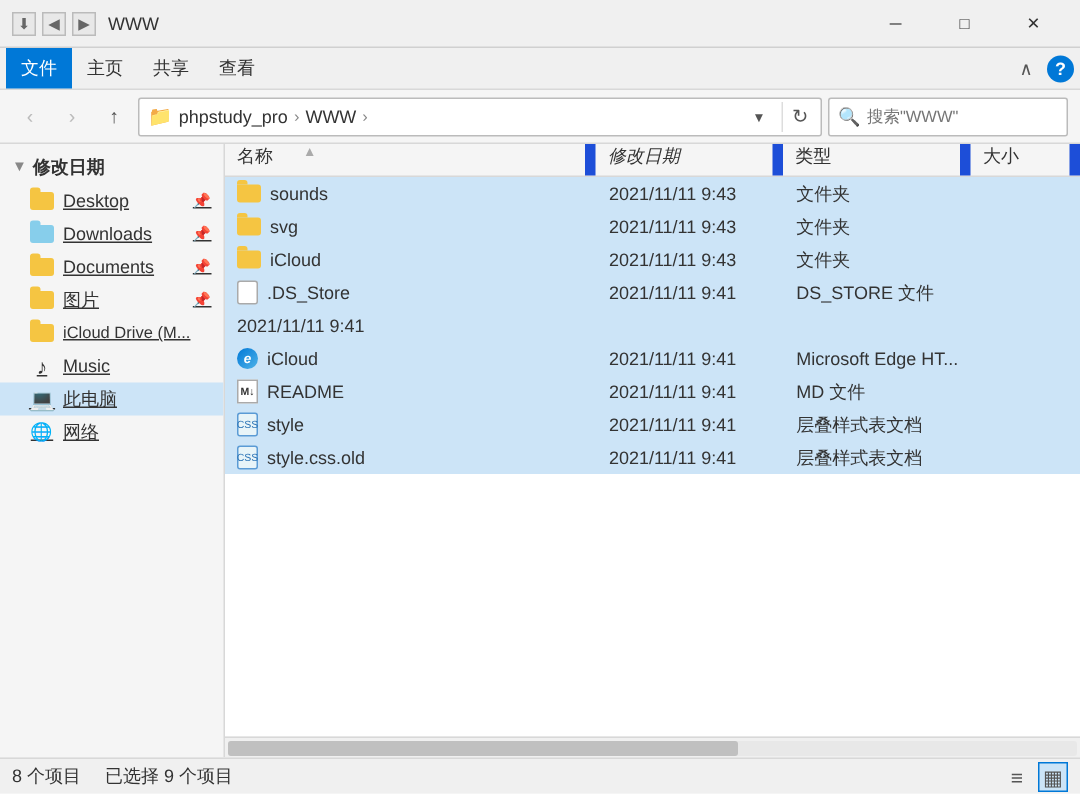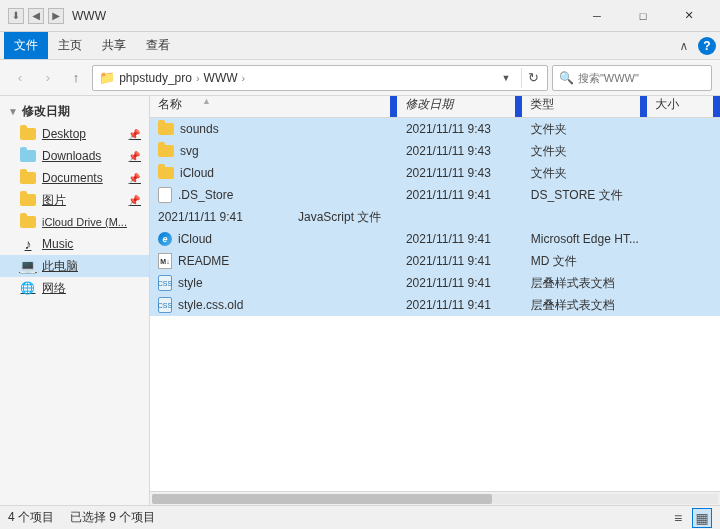--- a/index.html
+++ b/index.html
@@ -677,23 +677,20 @@
         <div class="file-cell file-cell-type">
           <span>DS_STORE 文件</span>
         </div>
         <div class="file-cell file-cell-size"></div>
       </div>
 
       <div class="file-row selected">
         <div class="file-cell file-cell-date">
           <span>2021/11/11 9:41</span>
         </div>
-        <div class="file-cell file-cell-type">
-          <span>JavaScript 文件</span>
-        </div>
         <div class="file-cell file-cell-size"></div>
       </div>
 
       <div class="file-row selected">
         <div class="file-cell file-cell-name">
           <div class="file-icon-edge">e</div>
           <span>iCloud</span>
         </div>
         <div class="file-cell file-cell-date">
           <span>2021/11/11 9:41</span>
@@ -750,19 +747,19 @@
 
     <div class="h-scrollbar">
       <div class="h-scrollbar-track">
         <div class="h-scrollbar-thumb"></div>
       </div>
     </div>
   </div>
 </div>
 
 <div class="status-bar">
-  <span>4 个项目</span>
+  <span>8 个项目</span>
   <span>已选择 9 个项目</span>
   <div class="status-right">
     <div class="view-toggle" style="font-size:14px;">≡</div>
     <div class="view-toggle active" style="font-size:14px;">▦</div>
   </div>
 </div>
 
 </body></html>

